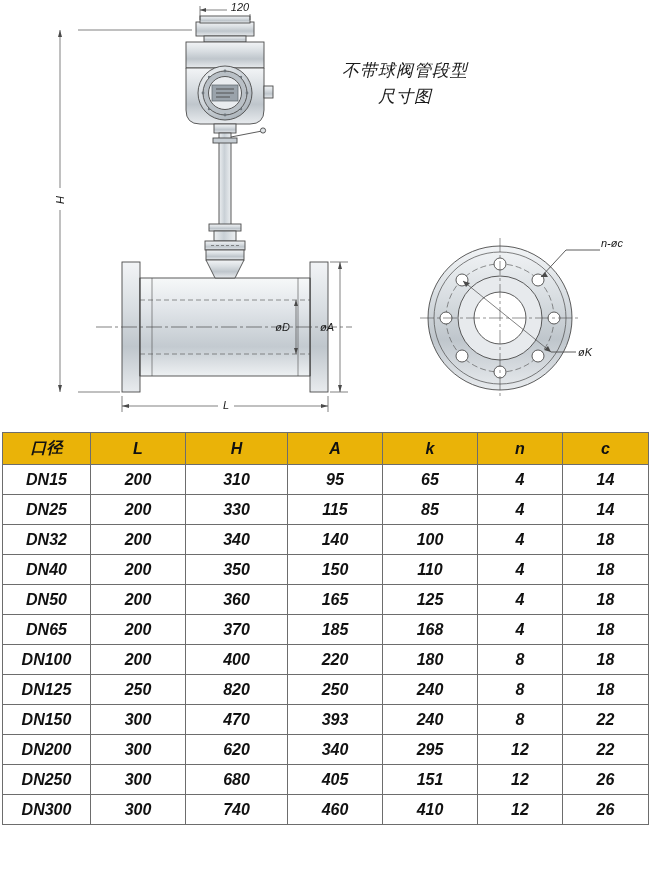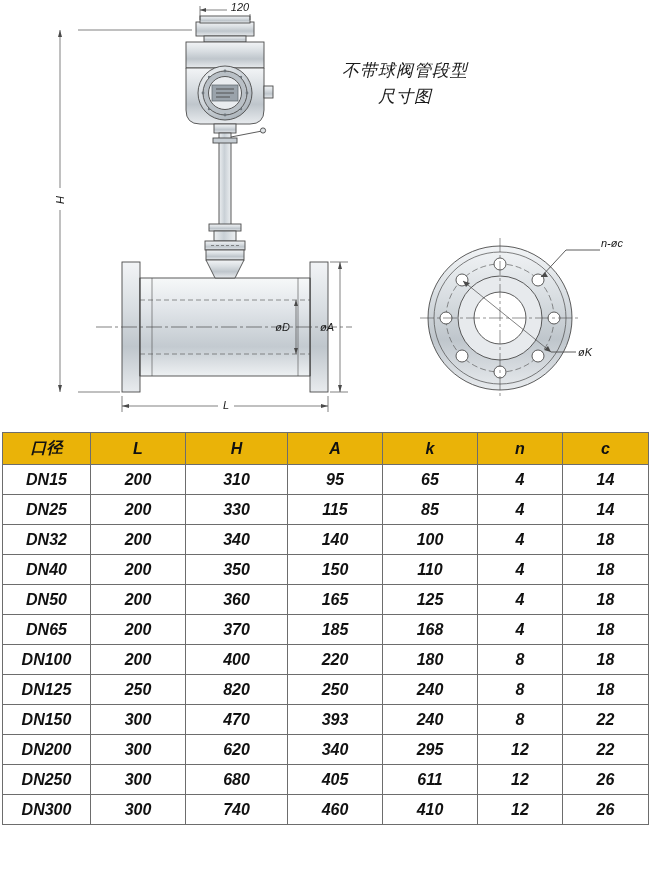--- a/index.html
+++ b/index.html
@@ -395,21 +395,21 @@
             <td>340</td>
             <td>295</td>
             <td>12</td>
             <td>22</td>
           </tr>
           <tr>
             <td>DN250</td>
             <td>300</td>
             <td>680</td>
             <td>405</td>
-            <td>611</td>
+            <td>151</td>
             <td>12</td>
             <td>26</td>
           </tr>
           <tr>
             <td>DN300</td>
             <td>300</td>
             <td>740</td>
             <td>460</td>
             <td>410</td>
             <td>12</td>

